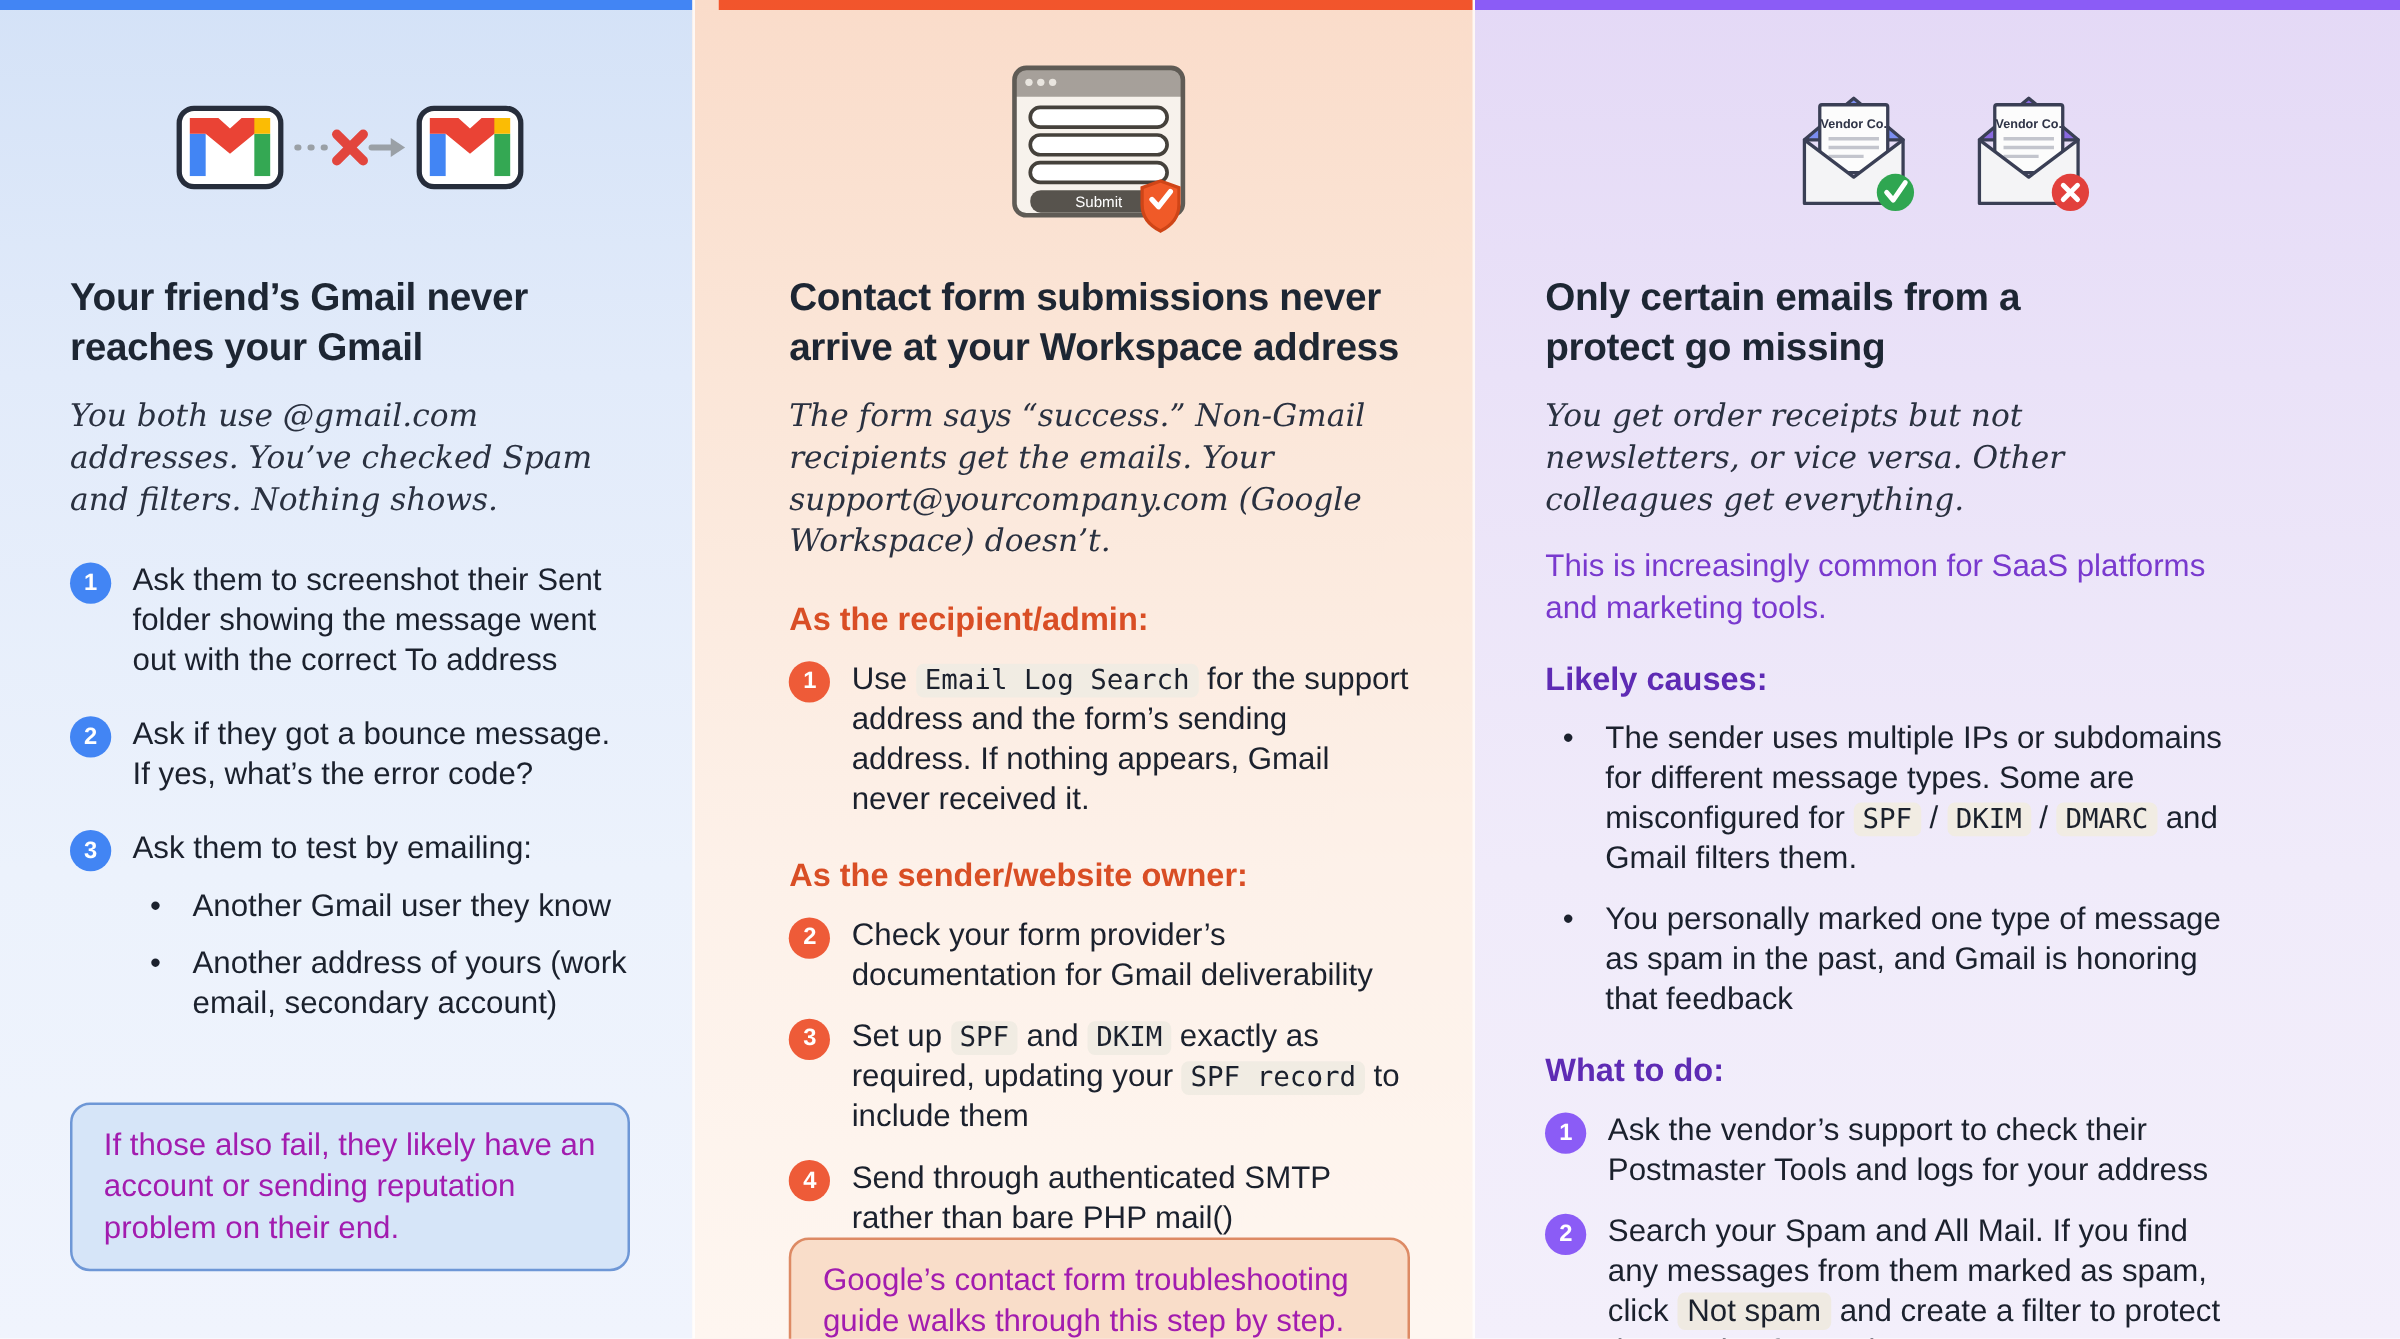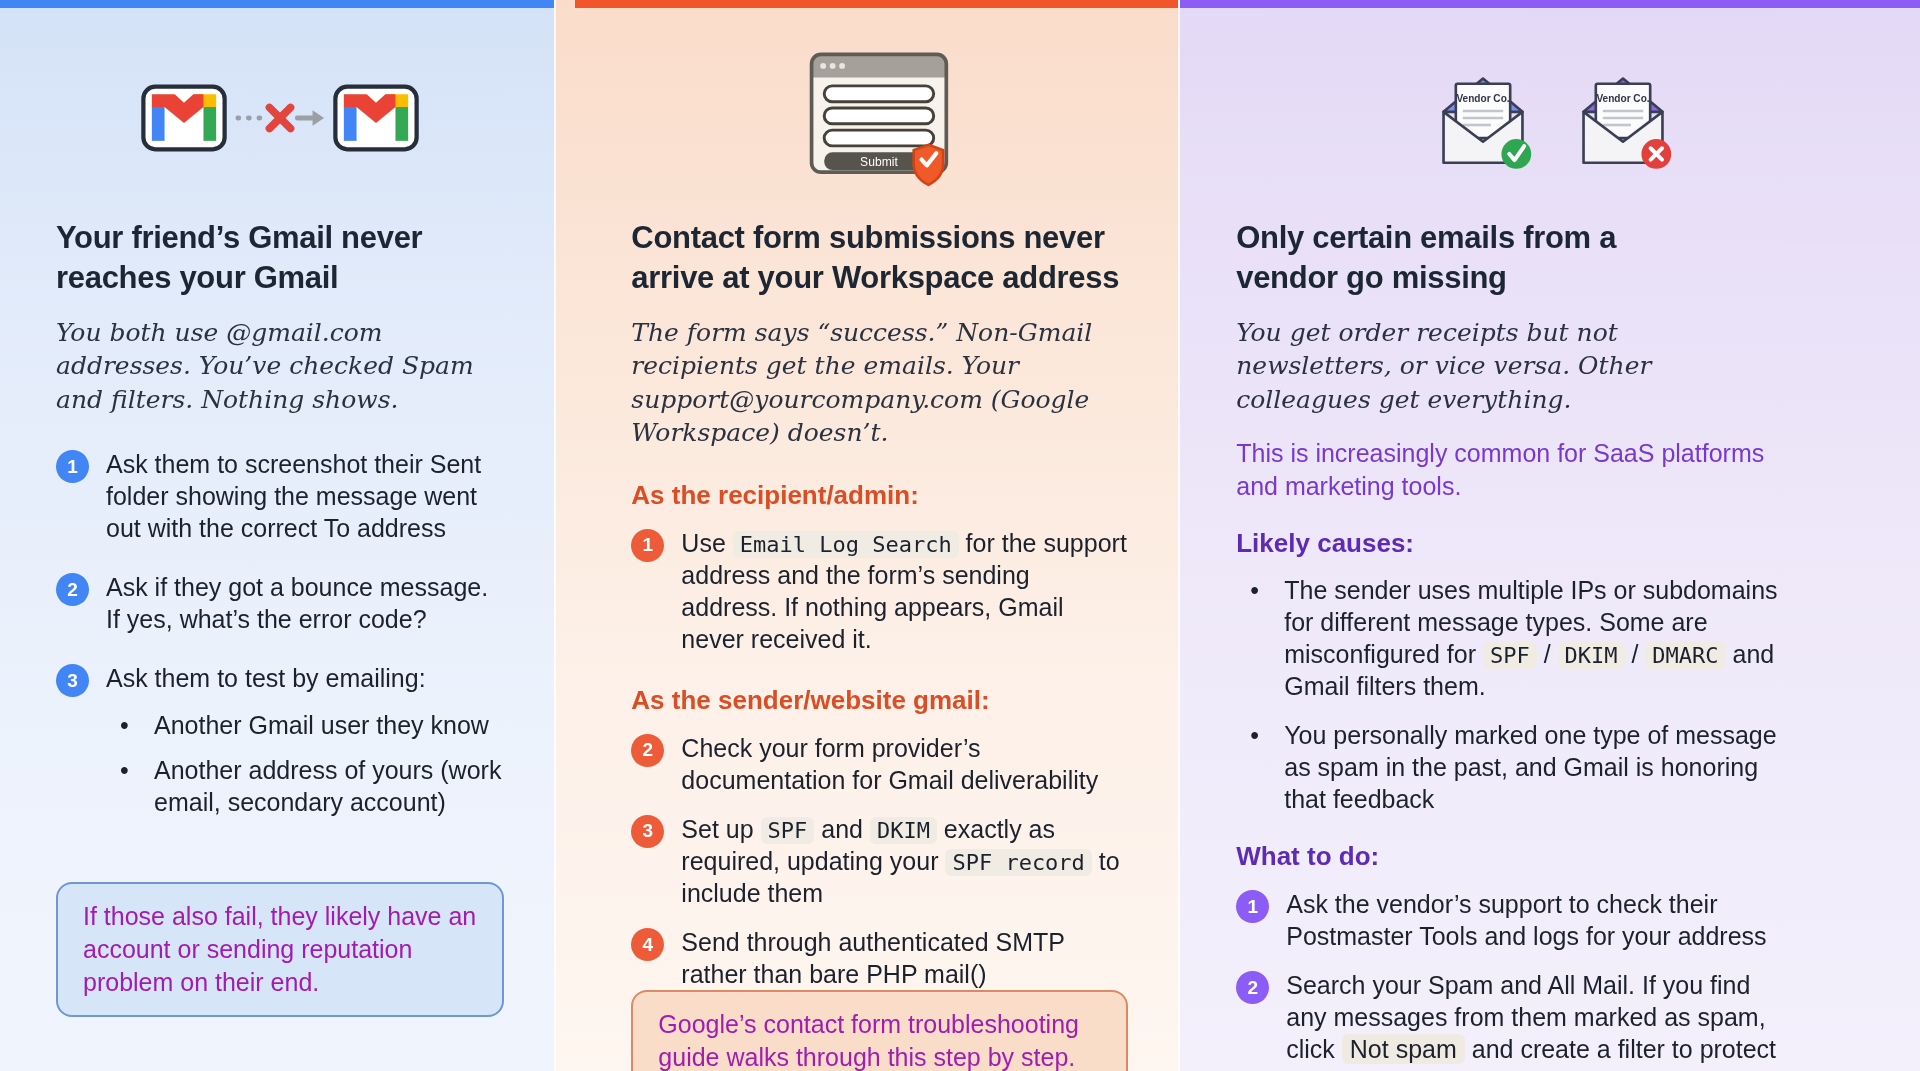--- a/index.html
+++ b/index.html
@@ -146,21 +146,21 @@
     <p class="desc w560">The form says “success.” Non-Gmail recipients get the emails. Your support@yourcompany.com (Google Workspace) doesn’t.</p>
 
     <div class="section-title title-orange">As the recipient/admin:</div>
     <div class="substeps">
       <div class="step">
         <div class="badge badge-orange">1</div>
         <div class="step-text w505"><span>Use </span><span class="code">Email Log Search</span><span> for the support address and the form’s sending address. If nothing appears, Gmail never received it.</span></div>
       </div>
     </div>
 
-    <div class="section-title title-orange">As the sender/website gmail:</div>
+    <div class="section-title title-orange">As the sender/website owner:</div>
     <div class="substeps">
       <div class="step">
         <div class="badge badge-orange">2</div>
         <div class="step-text w505"><span>Check your form provider’s documentation for Gmail deliverability</span></div>
       </div>
       <div class="step">
         <div class="badge badge-orange">3</div>
         <div class="step-text w505"><span>Set up </span><span class="code">SPF</span><span> and </span><span class="code">DKIM</span><span> exactly as required, updating your </span><span class="code">SPF record</span><span> to include them</span></div>
       </div>
       <div class="step">
@@ -201,21 +201,21 @@
         <line x1="42" y1="69" x2="74" y2="69" stroke="#c3c5cd" stroke-width="3"></line>
         <path d="M20 54 L65 88 L110 54 L110 112 L20 112 Z" fill="#f4f4f6" stroke="#3a3f55" stroke-width="3" stroke-linejoin="round"></path>
         <g>
           <circle cx="103" cy="102" r="17" fill="#e2403c"></circle>
           <line x1="96.5" y1="95.5" x2="109.5" y2="108.5" stroke="#ffffff" stroke-width="4.5" stroke-linecap="round"></line>
           <line x1="109.5" y1="95.5" x2="96.5" y2="108.5" stroke="#ffffff" stroke-width="4.5" stroke-linecap="round"></line>
         </g>
       </svg>
     </div>
 
-    <h1 class="w430">Only certain emails from a vendor go missing</h1>
+    <h1 class="w430">Only certain emails from a protect go missing</h1>
     <p class="desc w545">You get order receipts but not newsletters, or vice versa. Other colleagues get everything.</p>
 
     <p class="note-purple w560">This is increasingly common for SaaS platforms and marketing tools.</p>
 
     <div class="section-title title-purple">Likely causes:</div>
     <div class="bullets" style="gap:17px">
       <div class="bullet">
           <span class="w505"><span>The sender uses multiple IPs or subdomains for different message types. Some are misconfigured for </span><span class="code">SPF</span><span> / </span><span class="code">DKIM</span><span> / </span><span class="code">DMARC</span><span> and Gmail filters them.</span></span>
         </div>
       <div class="bullet">

